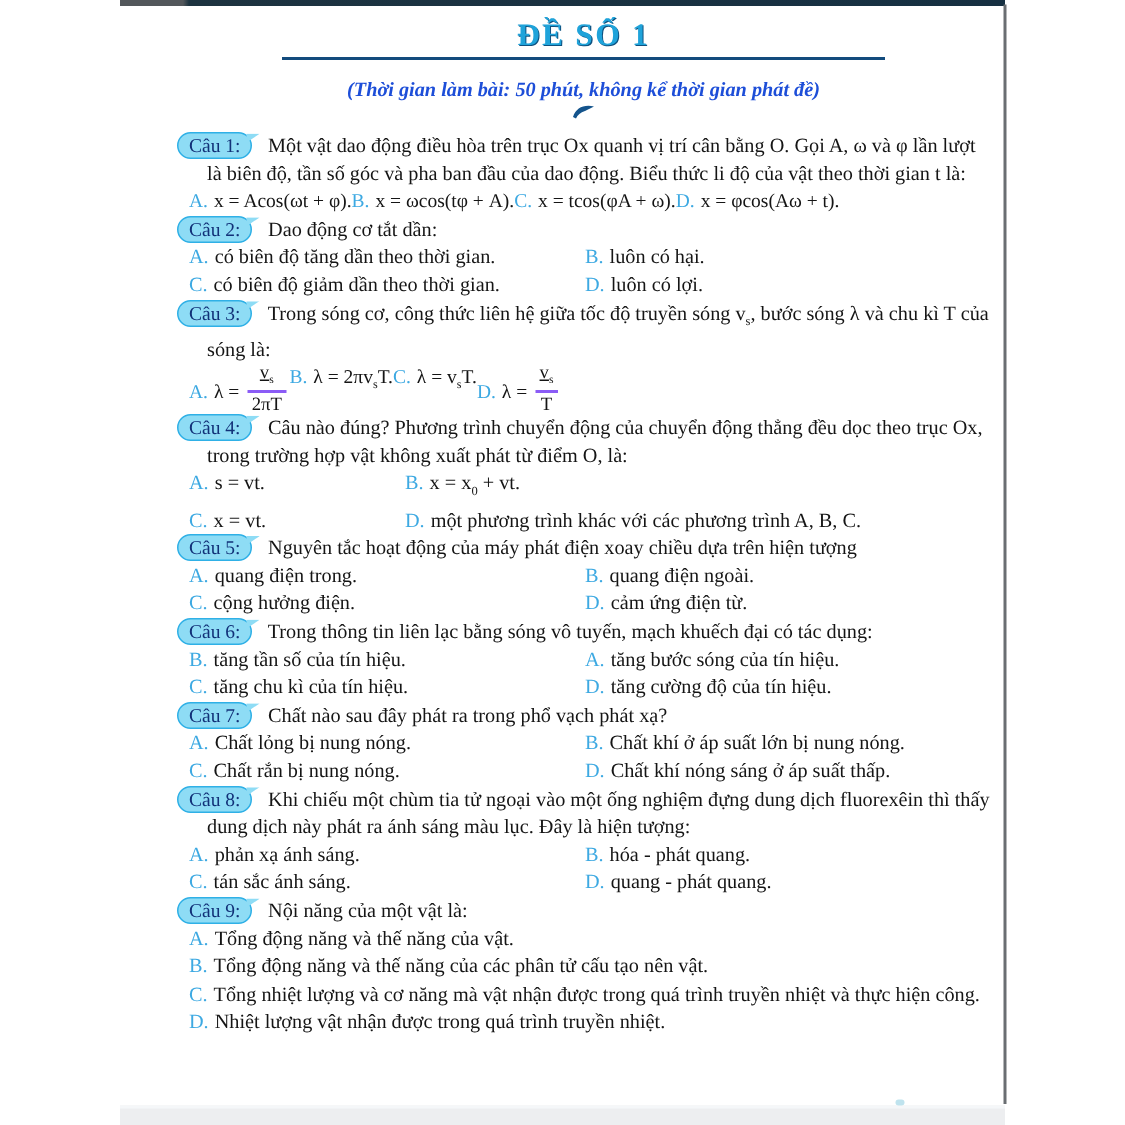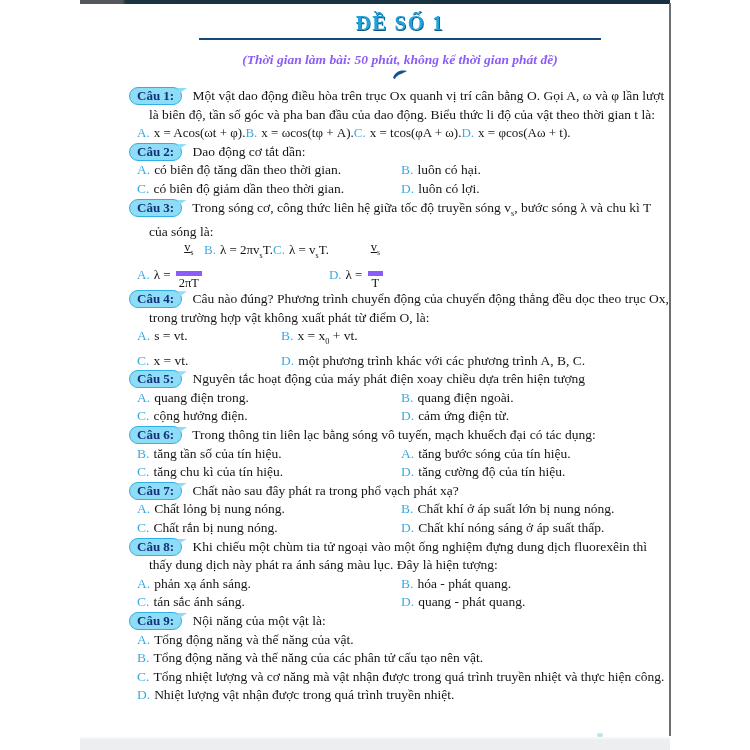--- a/index.html
+++ b/index.html
@@ -5,44 +5,44 @@
   html,body{margin:0;padding:0;width:750px;height:750px;background:#ffffff;overflow:hidden;}
   body{font-family:"Liberation Serif","DejaVu Serif",serif;color:#151515;}
   .page{position:absolute;inset:0;width:750px;height:750px;background:#fff;}
 
   .top-border{position:absolute;left:80px;top:0;width:590px;height:4px;
     background:linear-gradient(90deg,#53575b 0px,#53575b 42px,#1d3340 46px,#163042 100%);}
   .right-border{position:absolute;left:669px;top:3px;width:2px;height:733px;background:#6a6e72;}
   .footer-bar{position:absolute;left:80px;top:737px;width:590px;height:13px;background:#edeef0;border-top:2px solid #f5f7f9;}
   .footer-speck{position:absolute;left:597px;top:733px;width:6px;height:4px;background:#bfe3ee;border-radius:2px;}
 
-  .content{position:absolute;left:91px;top:4px;width:590px;height:733px;padding:0 10px 0 38px;box-sizing:border-box;}
+  .content{position:absolute;left:80px;top:4px;width:590px;height:733px;padding:0 10px 0 38px;box-sizing:border-box;}
 
   .exam-header{text-align:center;}
   .page-title{margin-top:7px;font-size:21px;font-weight:800;letter-spacing:1.5px;color:#1fa3da;
     text-shadow:0.7px 0.9px 0 #0f517f;}
   .title-underline{width:402px;margin:2px auto 0;border-top:2.5px solid #134b7d;}
-  .exam-subtitle{margin-top:12px;font-size:13.5px;font-style:italic;font-weight:600;color:#8b5cf6;}
+  .exam-subtitle{margin-top:12px;font-size:13.5px;font-style:italic;font-weight:600;color:#1d4ed8;}
   .flourish{margin-top:1px;line-height:10px;}
 
   .questions{margin-top:7px;font-size:13.5px;line-height:18.6px;}
   .question{margin:0;}
   .q-text{margin:0;padding-left:20px;text-indent:-20px;}
   .q-label{display:inline-block;text-indent:0;position:relative;background:#8edcf5;border:1.2px solid #2fb0e6;
-    border-radius:9px;padding:0 7px 1px;margin-right:7px;color:#123178;font-weight:bold;font-size:13px;line-height:15px;}
+    border-radius:9px;padding:0 7px 1px;margin-right:7px;color:#123178;font-weight:normal;font-size:13px;line-height:15px;}
   .q-label::after{content:"";position:absolute;right:-6px;top:0;width:9px;height:6px;background:#8edcf5;
     clip-path:polygon(0 0,100% 0,0 100%);}
   .options{margin-left:8px;}
   .options.row{display:flex;justify-content:flex-start;font-size:13px;white-space:nowrap;}
   .options.row .option{display:inline-block;}
   .options.grid{display:grid;grid-template-columns:var(--c1,264px) 1fr;}
   .options.list .option{display:block;}
   .letter{color:#3da9e2;margin-right:4px;}
   .frac{display:inline-block;vertical-align:-8px;text-align:center;line-height:1.05;font-size:12.5px;margin:0 2px;}
-  .frac .num{display:block;padding:0 3px 14px;border-bottom:5px solid #8b5cf6;text-decoration:underline;}
+  .frac .num{display:block;padding:0 3px 2px;border-bottom:2px solid #8b5cf6;text-decoration:underline;}
   .frac .den{display:block;padding:1px 3px 0;}
   sub{font-size:62%;}
 </style>
 </head>
 <body>
 
 <div class="page">
   <div class="top-border"></div>
   <div class="right-border"></div>
   <div class="footer-bar"></div>

